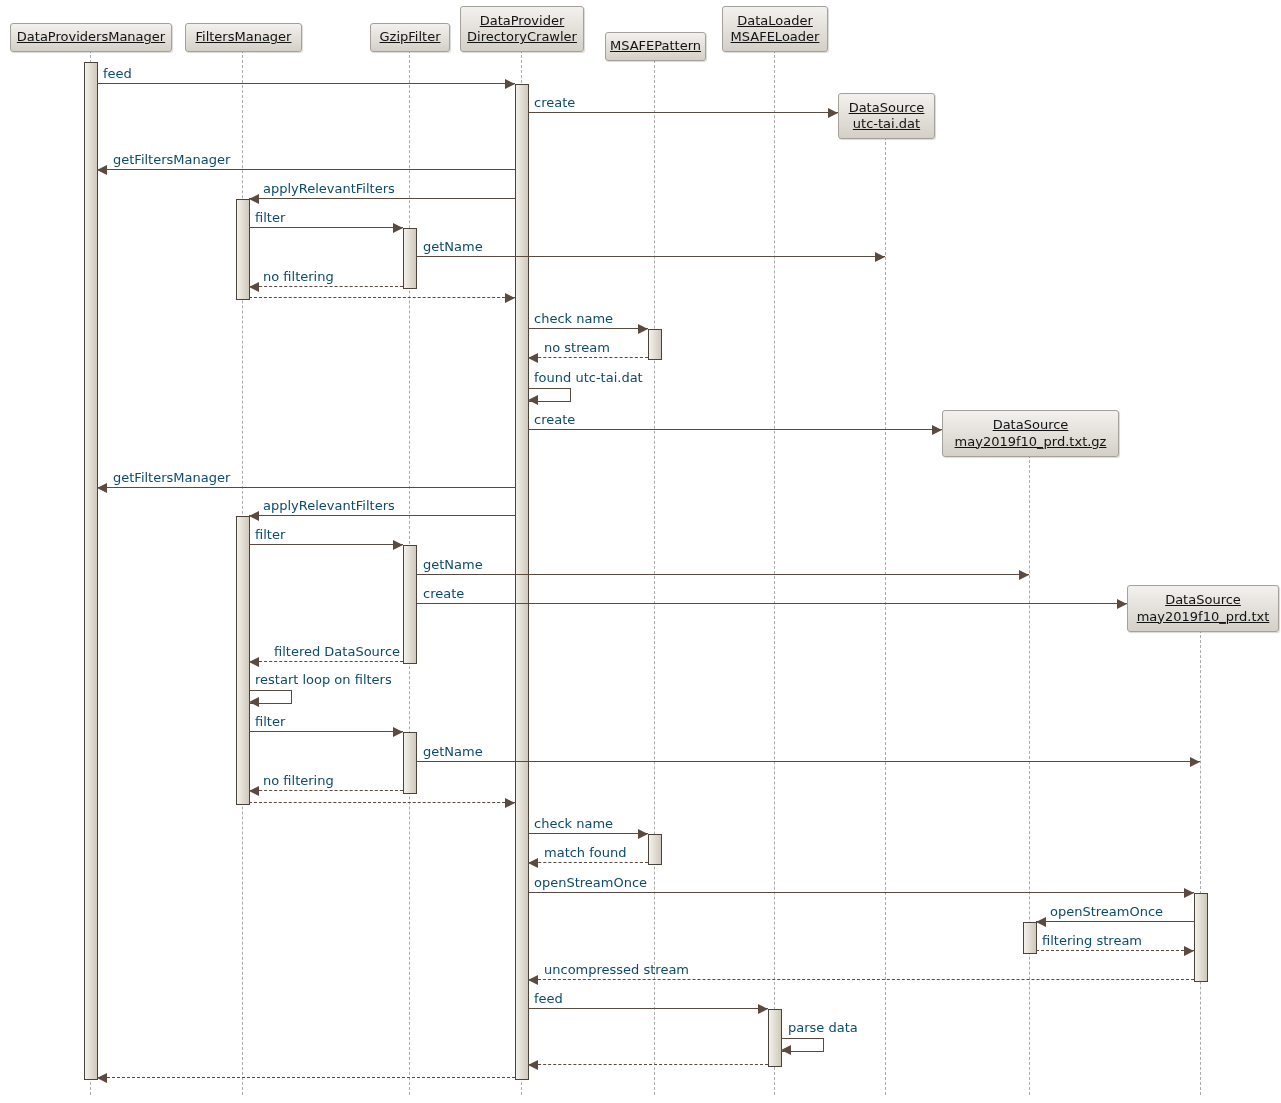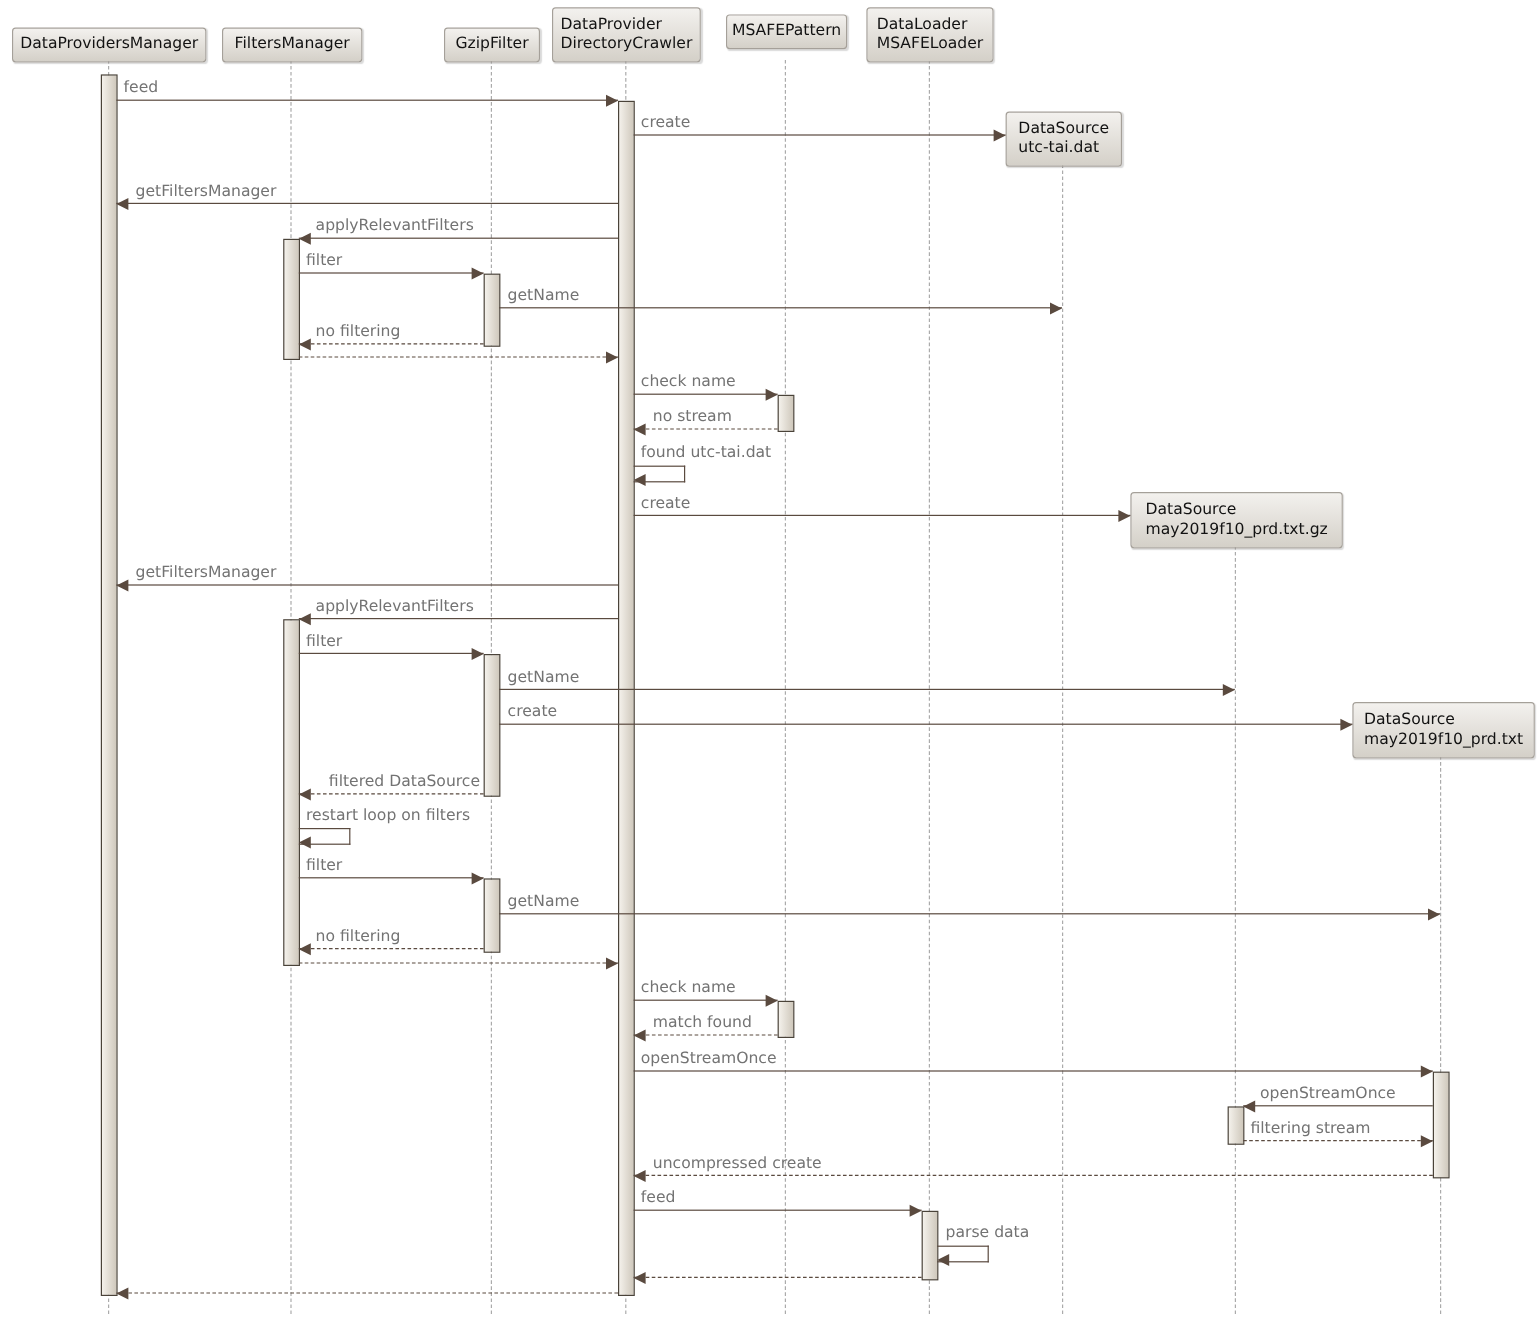--- a/index.html
+++ b/index.html
@@ -13,24 +13,24 @@
   .act{
     position:absolute;width:12px;
     background:linear-gradient(to right,#f4f1eb,#cfc8bc);
     border:1px solid #4a4339;
   }
   .pbox,.cbox{
     position:absolute;display:flex;align-items:center;justify-content:center;
     background:linear-gradient(#f3f1ee,#d4d0c8);
     border:1px solid #a5a099;border-radius:3px;
     box-shadow:1px 1px 1px rgba(0,0,0,0.15);
-    font-size:13px;white-space:pre-line;line-height:1.25;
+    font-size:13px;text-align:center;white-space:pre-line;line-height:1.25;text-decoration:underline;
   }
   .lbl{
-    position:absolute;font-size:13px;line-height:16px;white-space:nowrap;color:#737373;
+    position:absolute;font-size:13px;line-height:16px;white-space:nowrap;color:#0c4a6e;
   }
   .line{position:absolute;height:0;border-top:1px solid #5a4a3f;}
   .line.dash{border-top-style:dashed;}
   .ah{position:absolute;width:0;height:0;border-top:5px solid transparent;border-bottom:5px solid transparent;}
   .ah.r{border-left:10px solid #5a4a3f;}
   .ah.l{border-right:10px solid #5a4a3f;}
   .selfmsg{
     position:absolute;width:42px;height:12px;
     border:1px solid #5a4a3f;border-left:none;
   }
@@ -61,21 +61,21 @@
   <div class="act" style="left:648px;top:834px;height:29px"></div>
   <div class="act" style="left:768px;top:1009px;height:56px"></div>
   <div class="act" style="left:1023px;top:922px;height:30px"></div>
   <div class="act" style="left:1194px;top:893px;height:87px"></div>
 
   <div class="pbox" style="left:10px;top:23px;width:160px;height:27px">DataProvidersManager</div>
   <div class="pbox" style="left:185px;top:23px;width:115px;height:27px">FiltersManager</div>
   <div class="pbox" style="left:370px;top:23px;width:78px;height:27px">GzipFilter</div>
   <div class="pbox" style="left:460px;top:6px;width:122px;height:44px">DataProvider
 DirectoryCrawler</div>
-  <div class="pbox" style="left:605px;top:12px;width:99px;height:27px">MSAFEPattern</div>
+  <div class="pbox" style="left:605px;top:32px;width:99px;height:27px">MSAFEPattern</div>
   <div class="pbox" style="left:722px;top:6px;width:104px;height:44px">DataLoader
 MSAFELoader</div>
 
   <div class="cbox" style="left:838px;top:93px;width:95px;height:44px">DataSource
 utc-tai.dat</div>
   <div class="cbox" style="left:942px;top:410px;width:175px;height:45px">DataSource
 may2019f10_prd.txt.gz</div>
   <div class="cbox" style="left:1127px;top:585px;width:150px;height:45px">DataSource
 may2019f10_prd.txt</div>
 
@@ -182,21 +182,21 @@
   <div class="ah r" style="left:1184px;top:888px"></div>
 
   <div class="lbl" style="left:1050px;top:904px">openStreamOnce</div>
   <div class="line" style="left:1036px;top:921px;width:158px"></div>
   <div class="ah l" style="left:1036px;top:917px"></div>
 
   <div class="lbl" style="left:1042px;top:933px">filtering stream</div>
   <div class="line dash" style="left:1036px;top:950px;width:158px"></div>
   <div class="ah r" style="left:1184px;top:946px"></div>
 
-  <div class="lbl" style="left:544px;top:962px">uncompressed create</div>
+  <div class="lbl" style="left:544px;top:962px">uncompressed stream</div>
   <div class="line dash" style="left:528px;top:979px;width:666px"></div>
   <div class="ah l" style="left:528px;top:975px"></div>
 
   <div class="lbl" style="left:534px;top:991px">feed</div>
   <div class="line" style="left:528px;top:1008px;width:240px"></div>
   <div class="ah r" style="left:758px;top:1004px"></div>
 
   <div class="lbl" style="left:788px;top:1020px">parse data</div>
   <div class="selfmsg" style="left:781px;top:1038px"></div>
   <div class="ah l" style="left:781px;top:1045px"></div>

